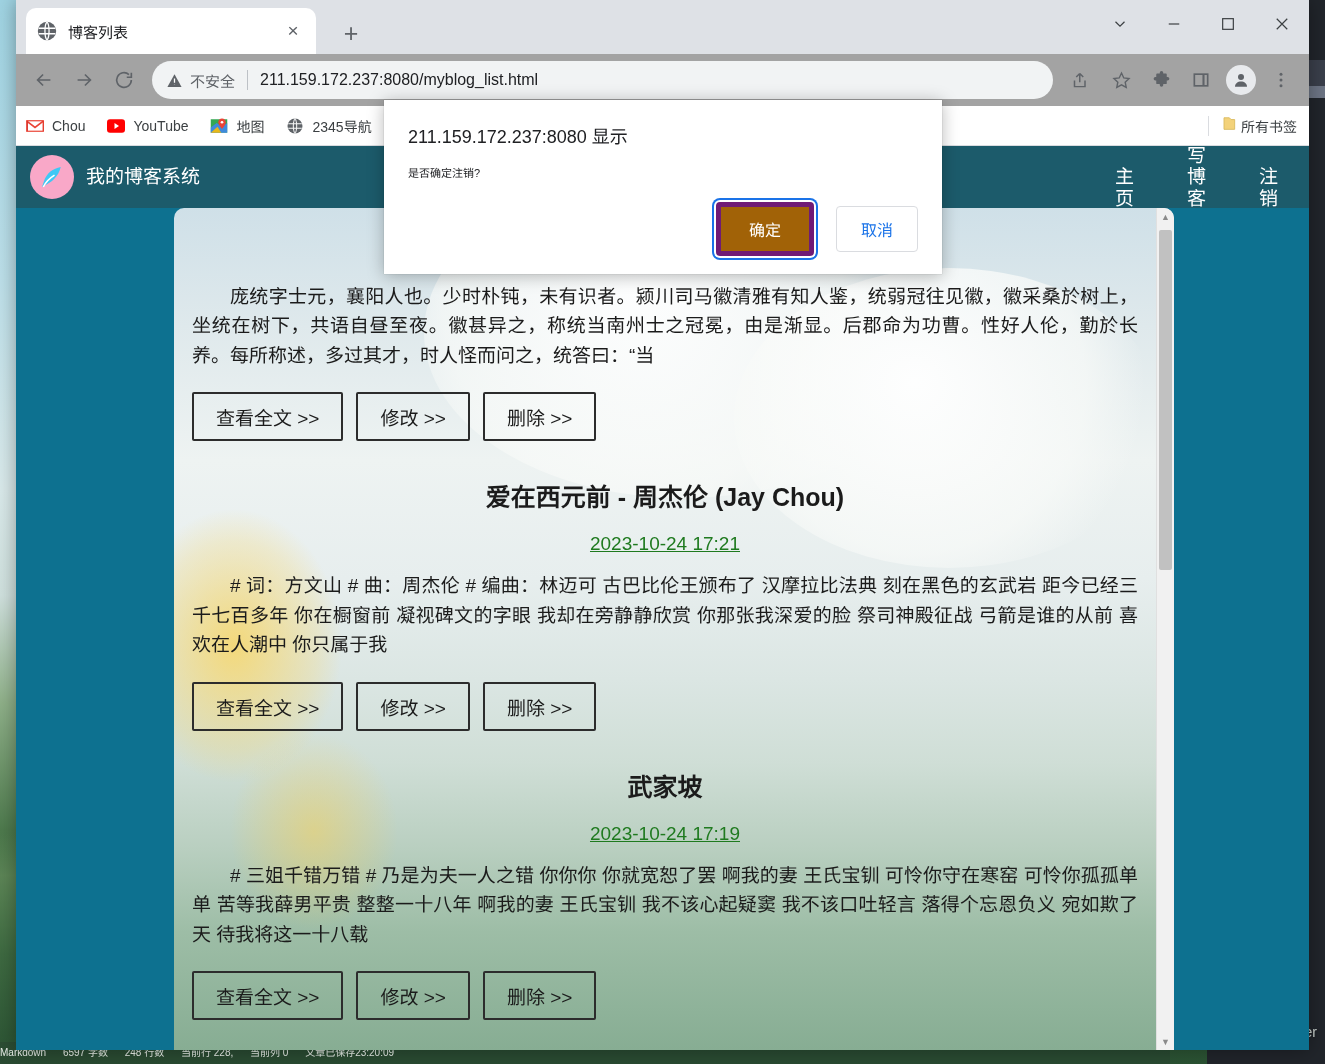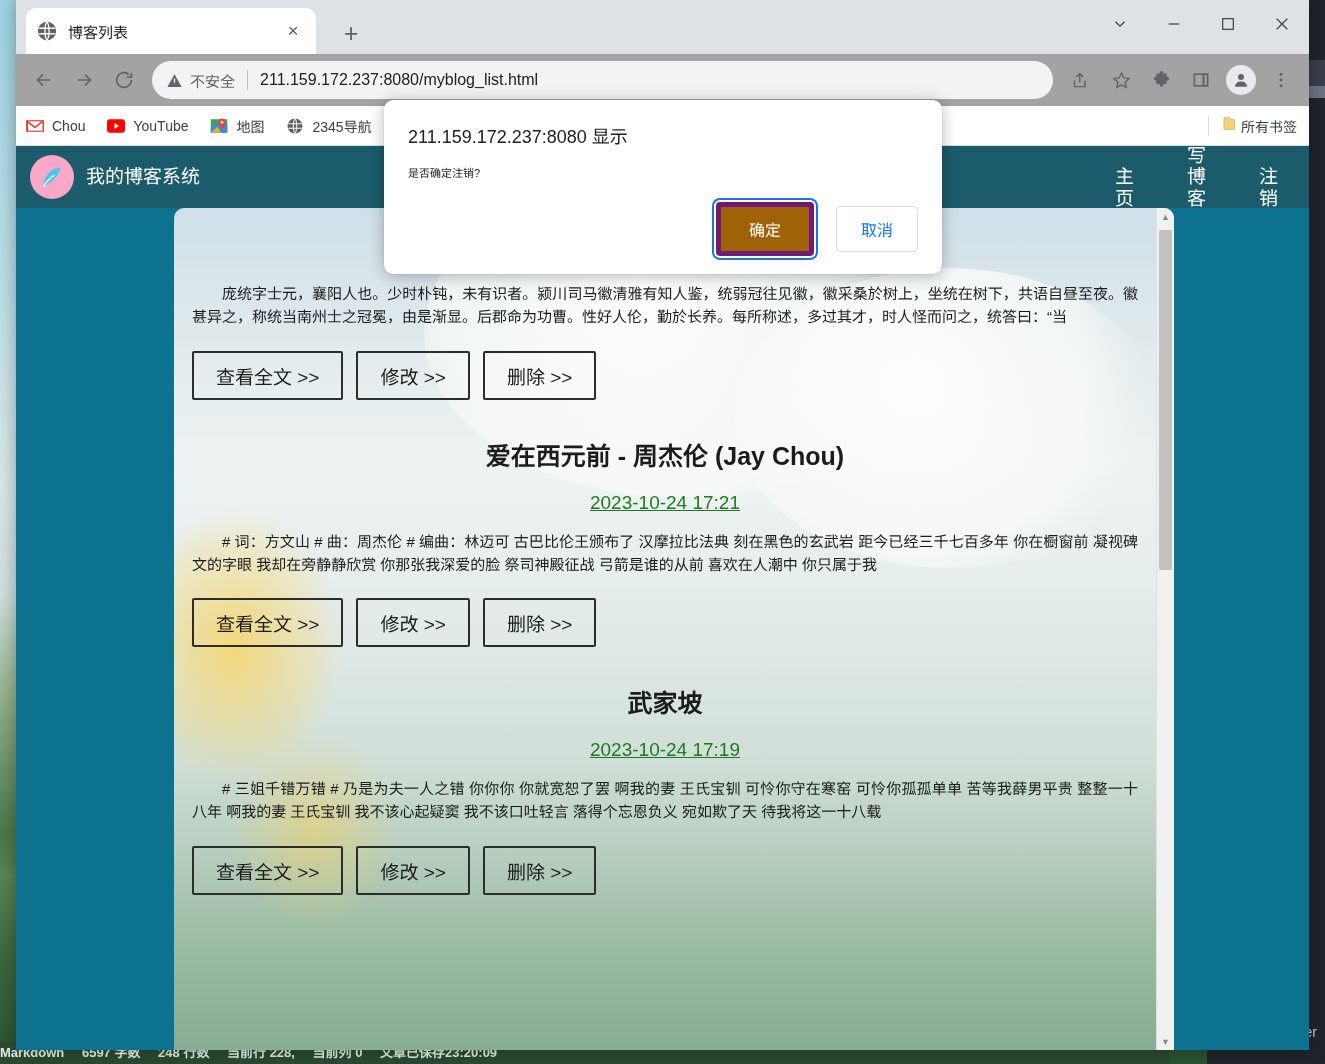--- a/index.html
+++ b/index.html
@@ -27,22 +27,22 @@
   .editor-pane{
     position:absolute;right:0;top:0;width:118px;height:1064px;
     background:#21252b;color:#61afef;font-family:"Liberation Mono","DejaVu Sans Mono",monospace;
     font-size:13px;line-height:22px;padding-top:250px;box-sizing:border-box;overflow:hidden;
   }
   .editor-pane .ln{padding-left:6px;white-space:nowrap;}
   .editor-top{position:absolute;right:0;top:60px;width:118px;height:26px;background:#3a3f4b;}
   .editor-bar{position:absolute;right:0;top:86px;width:118px;height:12px;background:#6d7585;}
   .statusbar{
     position:absolute;left:0;bottom:0;width:1170px;height:22px;
-    background:rgba(40,60,50,.35);color:#e9eee9;font-size:13px;line-height:22px;
-    white-space:nowrap;overflow:hidden;font-weight:bold;
+    background:rgba(40,60,50,.35);color:#e9eee9;font-size:10px;line-height:22px;
+    white-space:nowrap;overflow:hidden;
   }
   .statusbar span{margin-right:14px;}
   .csdn-wm{
     position:absolute;right:8px;bottom:24px;color:#dfe7e2;font-size:14px;opacity:.9;
     text-shadow:0 1px 2px rgba(0,0,0,.35);white-space:nowrap;
   }
   .csdn-wm .caret{display:inline-block;margin-right:4px;}
 
   
   #browser{
@@ -113,39 +113,39 @@
   }
   .panel-cloud{position:absolute;border-radius:50%;background:radial-gradient(circle at 42% 38%,rgba(255,255,255,.95) 0%,rgba(248,250,248,.72) 55%,rgba(248,250,248,0) 74%);}
   .scroller{position:absolute;inset:0;overflow:hidden;}
   .posts{padding:10px 18px 0 18px;box-sizing:border-box;width:982px;}
   .post{padding:6px 0 18px 0;}
   .post-title{
     text-align:center;font-size:25px;font-weight:bold;color:#1b1b1b;margin:12px 0 0 0;
   }
   .post-date{text-align:center;font-size:19px;color:#1f7a1f;margin:20px 0 0 0;text-decoration:underline;}
   .post-body{
-    font-size:15px;line-height:1.55;color:#1b1b1b;margin:16px 0 0 0;text-indent:2em;
+    font-size:19px;line-height:1.55;color:#1b1b1b;margin:16px 0 0 0;text-indent:2em;
     text-align:justify;
   }
   .post-actions{display:flex;margin-top:22px;}
   .post-btn{
     border:2px solid #2c2c2c;background:transparent;color:#1b1b1b;font-size:19px;
     padding:9px 22px;margin-right:13px;font-family:inherit;border-radius:2px;cursor:default;
   }
 
   
   .vscroll{position:absolute;right:0;top:0;width:17px;height:100%;background:#f1f1f1;border-left:1px solid #e0e0e0;}
   .vs-arrow{width:17px;height:17px;display:flex;align-items:center;justify-content:center;color:#8a8a8a;font-size:9px;}
   .vs-arrow.bottom{position:absolute;bottom:0;}
   .vs-thumb{position:absolute;left:2px;top:22px;width:13px;height:340px;background:#c1c1c1;border-radius:2px;}
 
   
   .modal-scrim{position:absolute;left:0;top:0;width:100%;height:100%;pointer-events:none;}
   .jsdialog{
-    position:absolute;left:368px;top:100px;width:558px;background:#fff;border-radius:9px;
+    position:absolute;left:368px;top:100px;width:558px;background:#fff;border-radius:0;
     box-shadow:0 2px 16px rgba(0,0,0,.28),0 0 1px rgba(0,0,0,.25);
     padding:22px 24px 18px 24px;box-sizing:border-box;z-index:50;
   }
   .jsd-origin{font-size:18px;color:#202124;margin-bottom:16px;}
   .jsd-msg{font-size:11px;color:#202124;margin-bottom:22px;}
   .jsd-actions{display:flex;justify-content:flex-end;align-items:center;}
   .btn-primary{
     background:#a16207;color:#fff;border:5px solid #701a75;border-radius:4px;
     font-size:16px;padding:10px 28px;font-family:inherit;
     box-shadow:0 0 0 2px #fff,0 0 0 4px #1a73e8;margin-right:22px;cursor:default;

